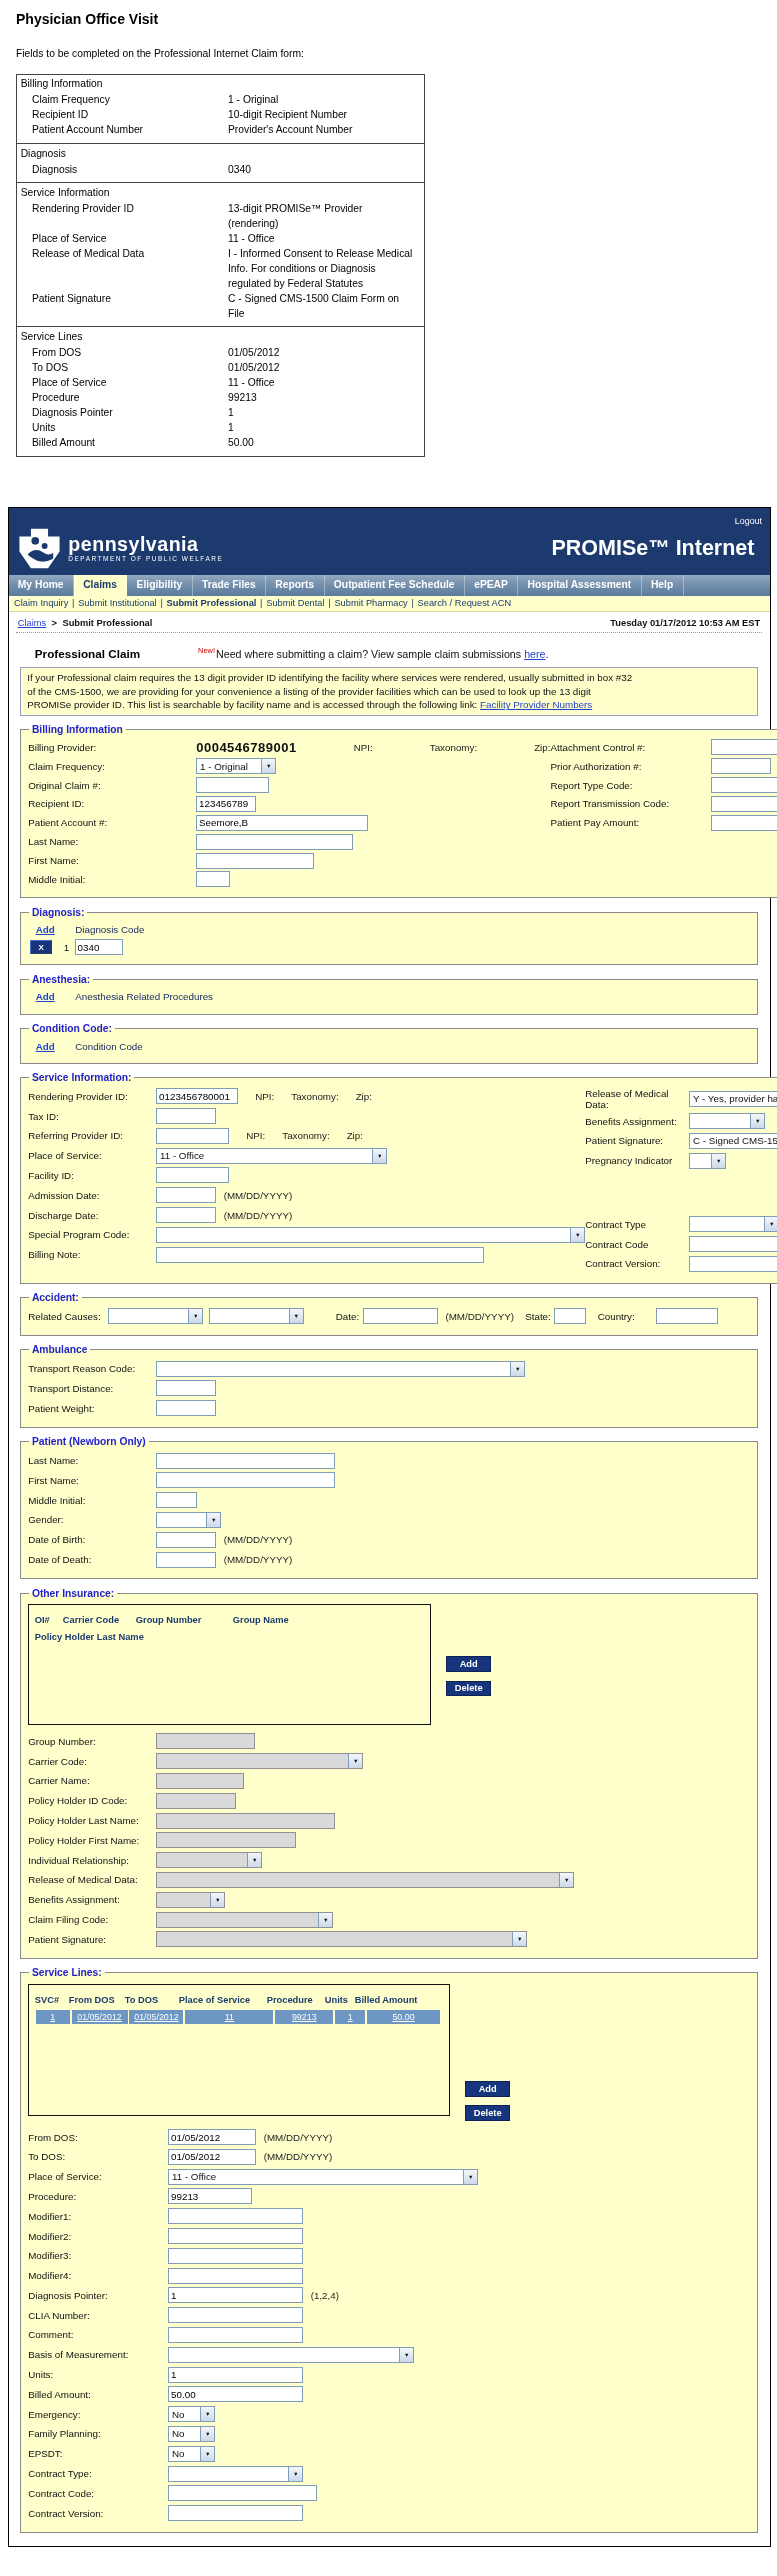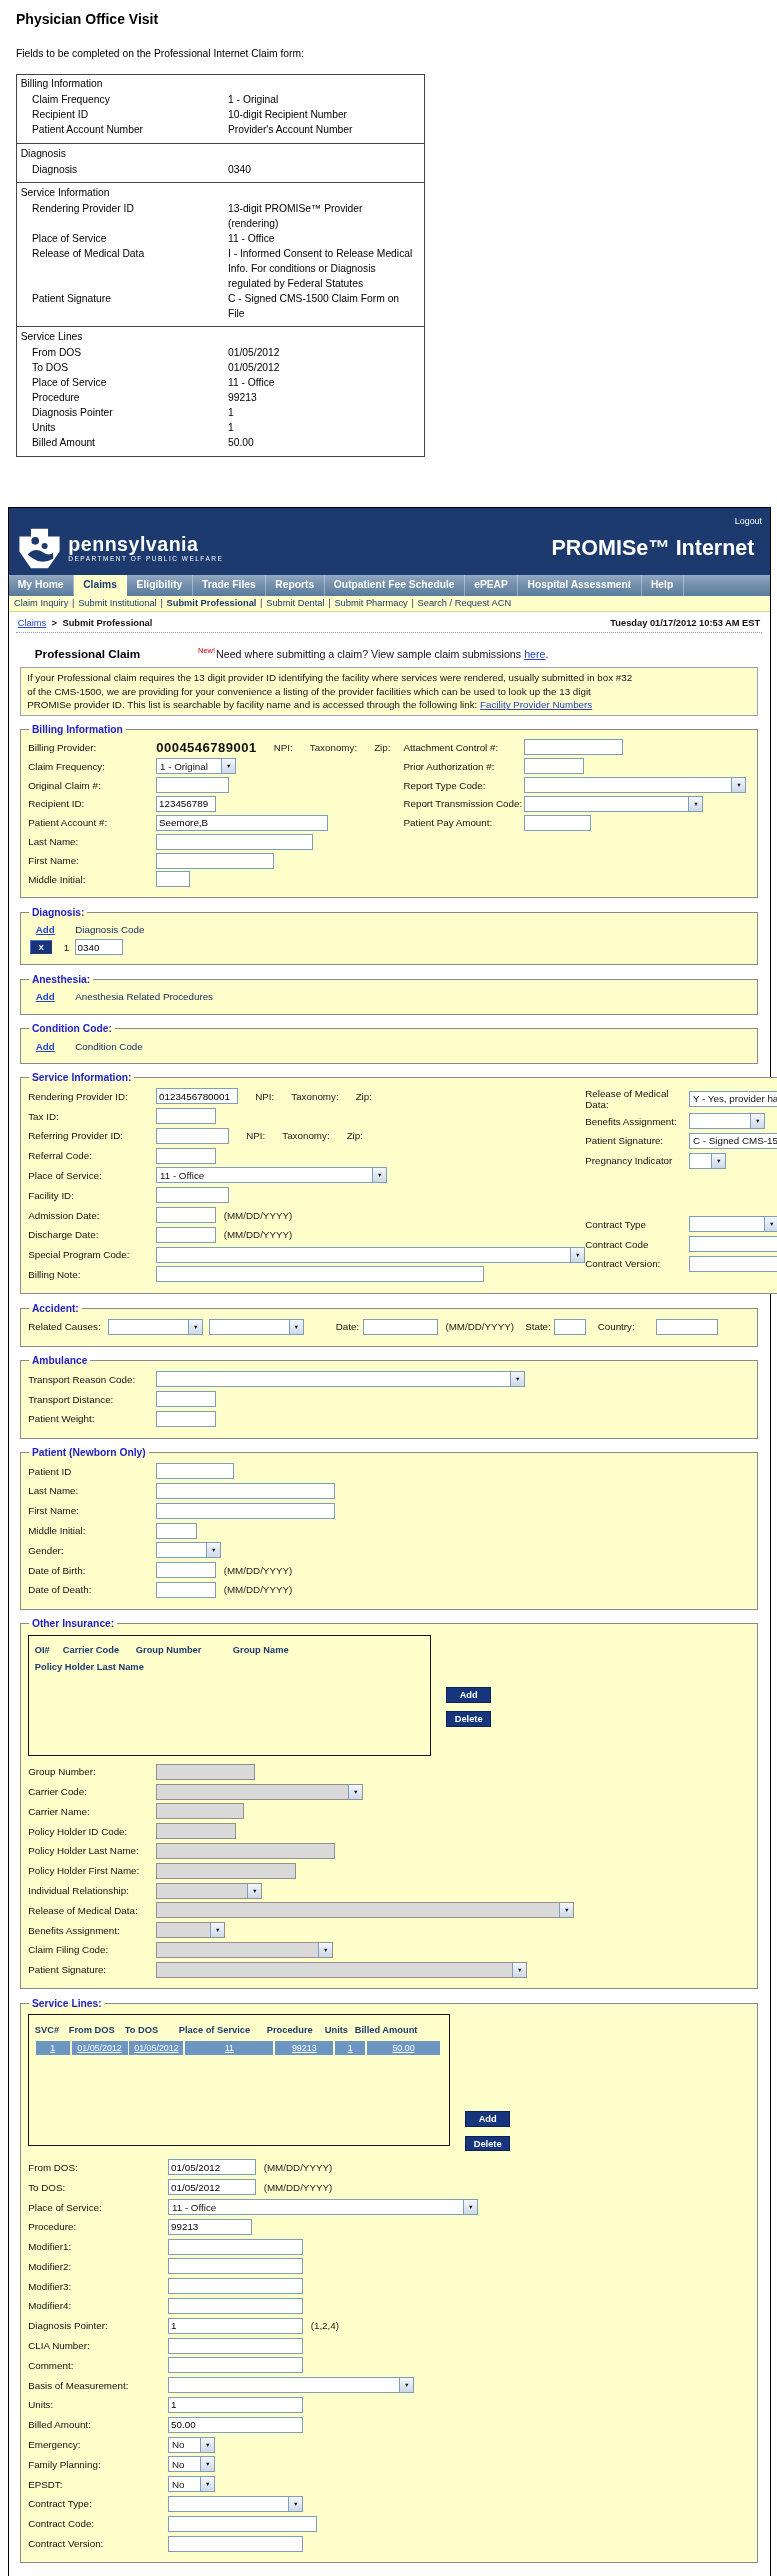--- a/index.html
+++ b/index.html
@@ -65,21 +65,21 @@
             font-size: 9.8px; line-height: 13.5px; }
 
   
   fieldset.sec { margin: 8.4px 1.9px 0; border: 0.9px solid #8a8a8a; background: #ffffcc; padding: 1.9px 7.5px 7.5px; }
   fieldset.sec legend, fieldset.status-sec legend, fieldset.adj legend {
     color: #2222cc; font-weight: bold; font-size: 10.3px; padding: 0 2.8px; margin-left: 0.9px; }
   .cols { display: flex; align-items: flex-start; }
   .col-l { flex: 0 0 52%; }
   .col-r { flex: 1; }
   .frow { display: flex; align-items: center; margin: 2.8px 0; min-height: 17px; font-size: 9.8px; }
-  .tight .frow { margin: 1.9px 0; }
+  .tight .frow { margin: 1.9px 0; gap: 40px; }
   .flabel { flex: none; }
   .staticval { font-size: 10.3px; }
   .staticval.big { font-size: 13px; font-weight: bold; letter-spacing: 0.5px; }
   .extra { margin-left: 17px; color: #222; }
   .sfx { margin-left: 7.5px; color: #222; }
   .fgap { width: 100%; }
   input.txt { height: 16px; border: 0.9px solid #7f9db9; background: #fff; font-family: "Liberation Sans", sans-serif;
               font-size: 9.8px; padding: 0 1.9px; }
   input.txt.gray { background: #d9d9d9; border-color: #919191; }
   .sel { display: inline-flex; align-items: center; height: 16px; border: 0.9px solid #7f9db9; background: #fff;
@@ -375,24 +375,20 @@
             <div class="frow">
               <span class="flabel" style="width:128px">Tax ID:</span>
               <input type="text" class="txt" style="width: 60px;">
             </div>
             <div class="frow">
               <span class="flabel" style="width:128px">Referring Provider ID:</span>
               <input type="text" class="txt" style="width: 73px;">
               <span class="extra">NPI:</span>
               <span class="extra">Taxonomy:</span>
               <span class="extra">Zip:</span>
-            </div>
-            <div class="frow">
-              <span class="flabel" style="width:128px">Referral Code:</span>
-              <input type="text" class="txt" style="width: 60px;">
             </div>
             <div class="frow">
               <span class="flabel" style="width:128px">Place of Service:</span>
               <span class="sel" style="width:231px">
                 <span class="val">11 - Office</span>
                 <span class="arw">▼</span>
               </span>
             </div>
             <div class="frow">
               <span class="flabel" style="width:128px">Facility ID:</span>
@@ -507,24 +503,20 @@
             <span class="flabel" style="width:128px">Patient Weight:</span>
             <input type="text" class="txt" style="width: 60px;">
           </div>
         </div>
     </fieldset>
 
     <fieldset class="sec">
       <legend>Patient (Newborn Only)</legend>
       <div>
           <div class="frow">
-            <span class="flabel" style="width:128px">Patient ID</span>
-            <input type="text" class="txt" style="width: 78px;">
-          </div>
-          <div class="frow">
             <span class="flabel" style="width:128px">Last Name:</span>
             <input type="text" class="txt" style="width: 179px;">
           </div>
           <div class="frow">
             <span class="flabel" style="width:128px">First Name:</span>
             <input type="text" class="txt" style="width: 179px;">
           </div>
           <div class="frow">
             <span class="flabel" style="width:128px">Middle Initial:</span>
             <input type="text" class="txt" style="width: 41px;">

